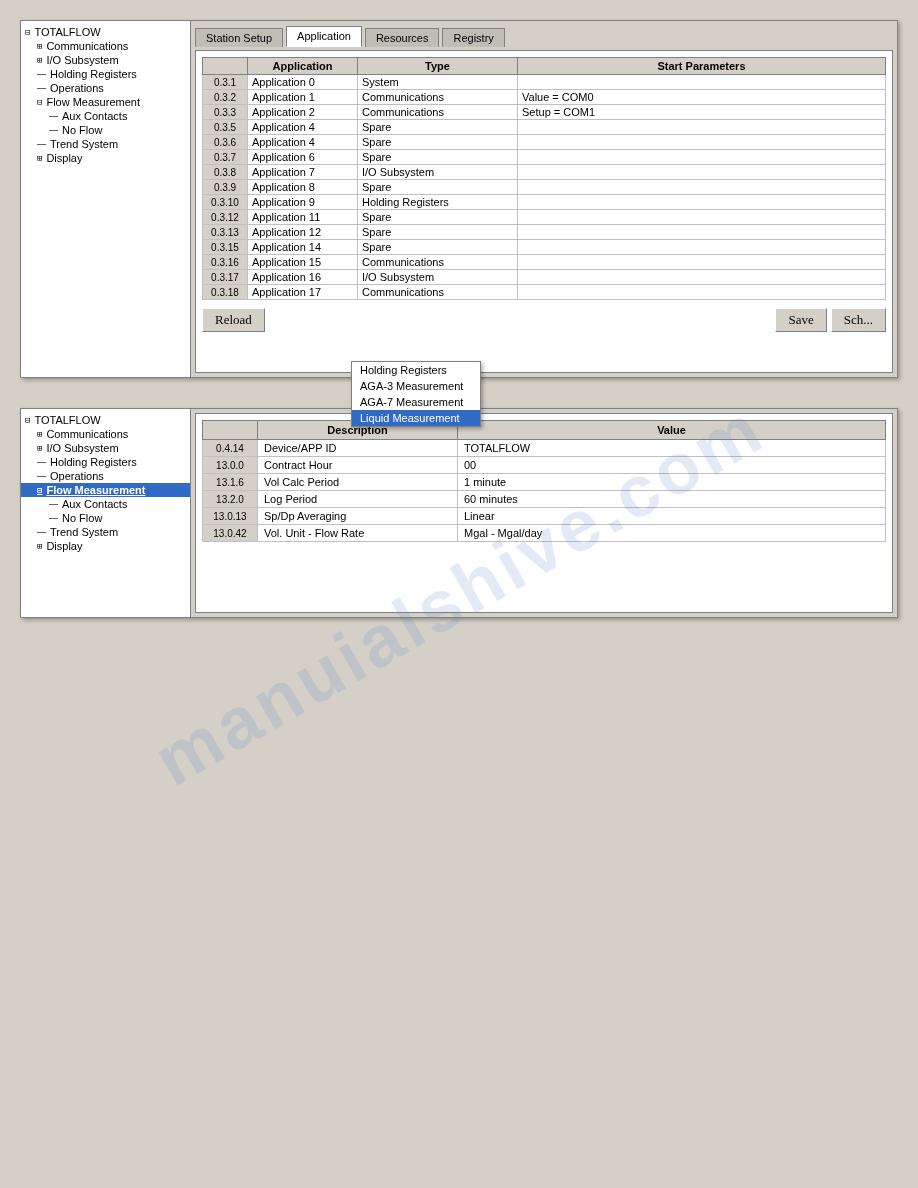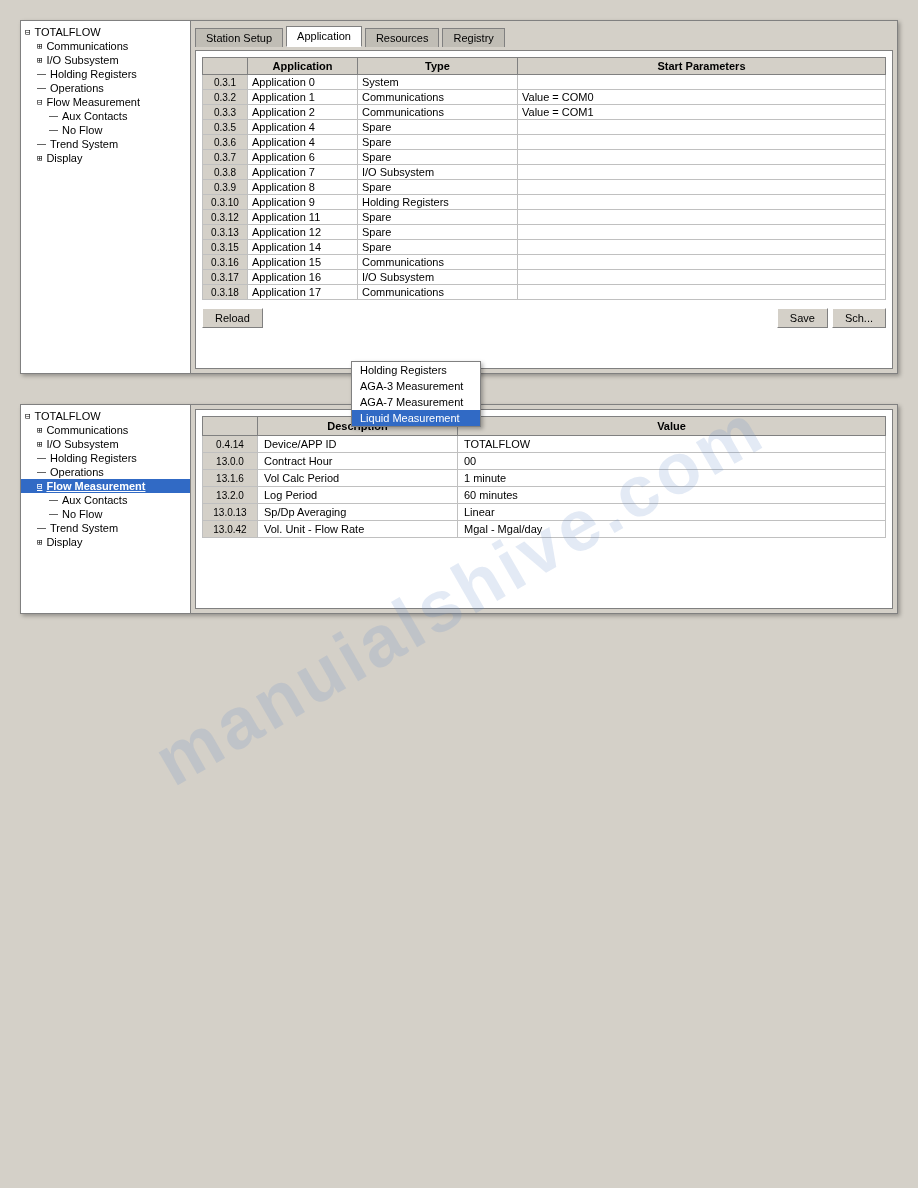--- a/index.html
+++ b/index.html
@@ -162,23 +162,24 @@
       margin-top: 6px;
       align-items: center;
     }
 
     .btn {
       padding: 3px 12px;
       background: #d4d0c8;
       border: 1px solid;
       border-color: #fff #808080 #808080 #fff;
       cursor: pointer;
-      font-size: 11px;
+      font-size: 13px;
       min-width: 50px;
       text-align: center;
+      font-family: Liberation Serif, serif;
     }
 
     
     .dropdown-menu {
       position: absolute;
       background: #fff;
       border: 1px solid #808080;
       z-index: 100;
       min-width: 140px;
       box-shadow: 2px 2px 4px rgba(0,0,0,0.3);
@@ -279,21 +280,21 @@
               <tr>
                 <td class="row-id">0.3.2</td>
                 <td>Application 1</td>
                 <td>Communications</td>
                 <td>Value = COM0</td>
               </tr>
               <tr>
                 <td class="row-id">0.3.3</td>
                 <td>Application 2</td>
                 <td>Communications</td>
-                <td>Value = COM1</td>
+                <td>Setup = COM1</td>
               </tr>
               <tr>
                 <td class="row-id">0.3.5</td>
                 <td>Application 4</td>
                 <td>Spare</td>
                 <td></td>
               </tr>
               <tr>
                 <td class="row-id">0.3.6</td>
                 <td>Application 4</td>

